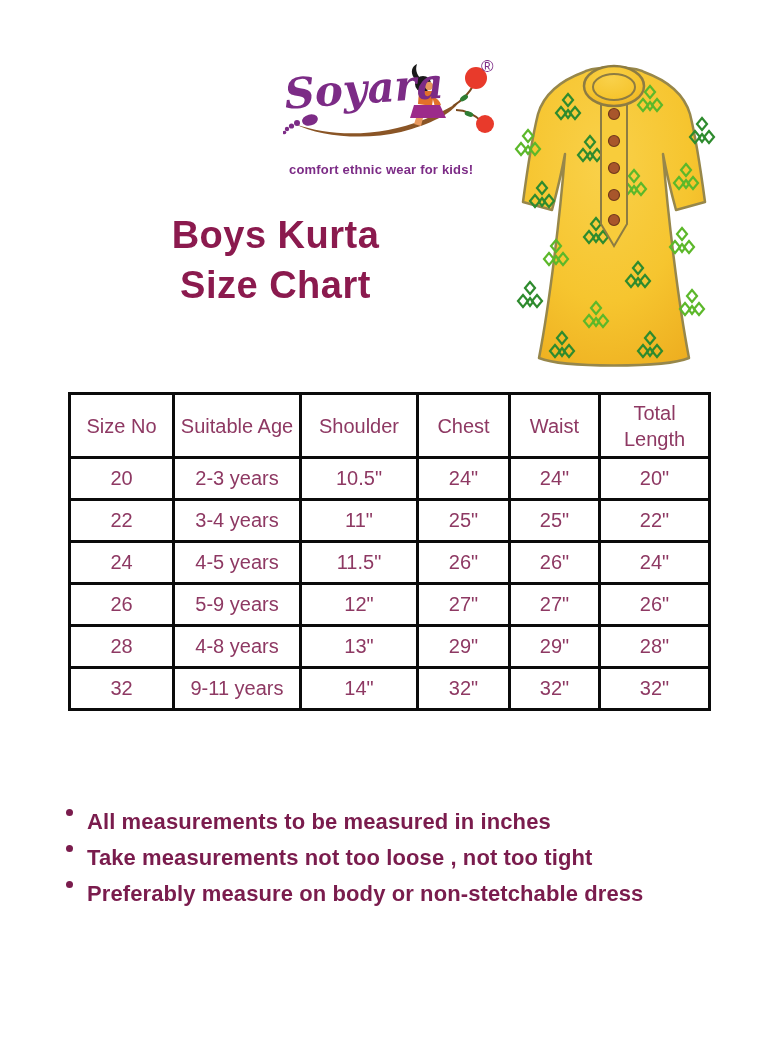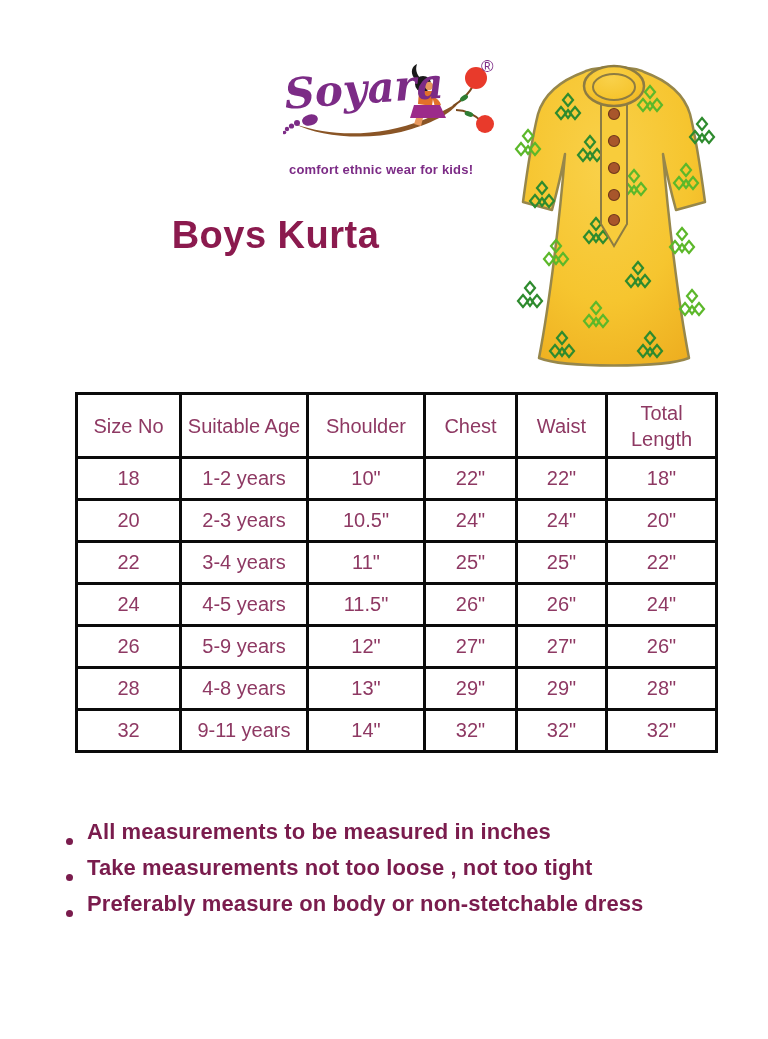--- a/index.html
+++ b/index.html
@@ -62,21 +62,20 @@
 
   
   .size-table {
     position: absolute;
     left: 68px;
     top: 392px;
     width: 640px;
     border-collapse: collapse;
     table-layout: fixed;
     background: #ffffff;
-    margin-left: 7px;
   }
   .size-table th, .size-table td {
     border: 3px solid #0b0b0b;
     text-align: center;
     vertical-align: middle;
     color: #8E3963;
     font-family: "Liberation Sans", sans-serif;
   }
   .size-table th {
     height: 64px;
@@ -93,21 +92,21 @@
   
   .notes {
     position: absolute;
     left: 58px;
     top: 809px;
     width: 700px;
     list-style: none;
   }
   .notes li {
     display: flex;
-    align-items: flex-end;
+    align-items: flex-start;
     height: 36px;
     color: #7A1C4D;
     font-size: 22px;
     font-weight: 700;
     letter-spacing: 0.1px;
     white-space: nowrap;
   }
   .notes .dot {
     width: 7px;
     height: 7px;
@@ -206,20 +205,21 @@
       <circle cx="116" cy="58" r="5.5"></circle>
       <circle cx="116" cy="85" r="5.5"></circle>
       <circle cx="116" cy="112" r="5.5"></circle>
       <circle cx="116" cy="139" r="5.5"></circle>
       <circle cx="116" cy="164" r="5.5"></circle>
     </g>
   </svg>
 
   <div class="title">
     <div>Boys Kurta</div>
+    <div>Size Chart</div>
   </div>
 
   <table class="size-table">
     <colgroup>
       <col style="width:104px">
         <col style="width:127px">
         <col style="width:117px">
       <col style="width:92px">
         <col style="width:90px">
         <col style="width:110px">
@@ -229,28 +229,20 @@
         <th>Size No</th>
         <th>Suitable Age</th>
         <th>Shoulder</th>
         <th>Chest</th>
         <th>Waist</th>
         <th>Total Length</th>
       </tr>
     </thead>
     <tbody>
         <tr>
-          <td>18</td>
-          <td>1-2 years</td>
-          <td>10"</td>
-          <td>22"</td>
-          <td>22"</td>
-          <td>18"</td>
-        </tr>
-        <tr>
           <td>20</td>
           <td>2-3 years</td>
           <td>10.5"</td>
           <td>24"</td>
           <td>24"</td>
           <td>20"</td>
         </tr>
         <tr>
           <td>22</td>
           <td>3-4 years</td>

